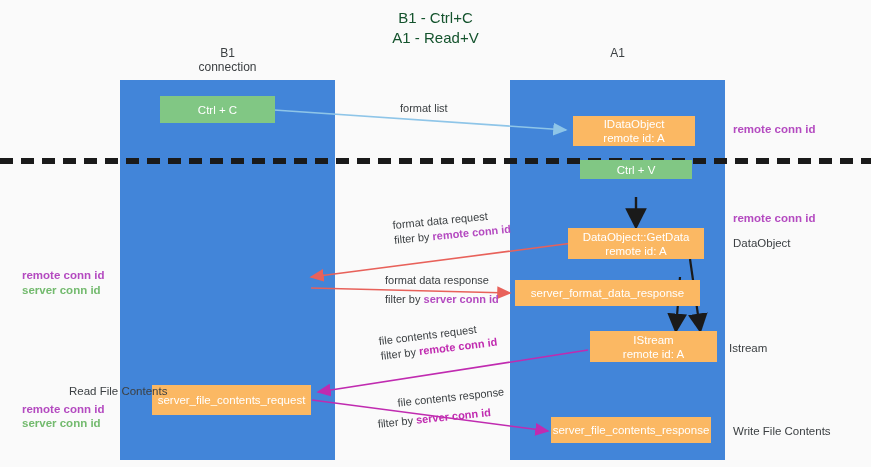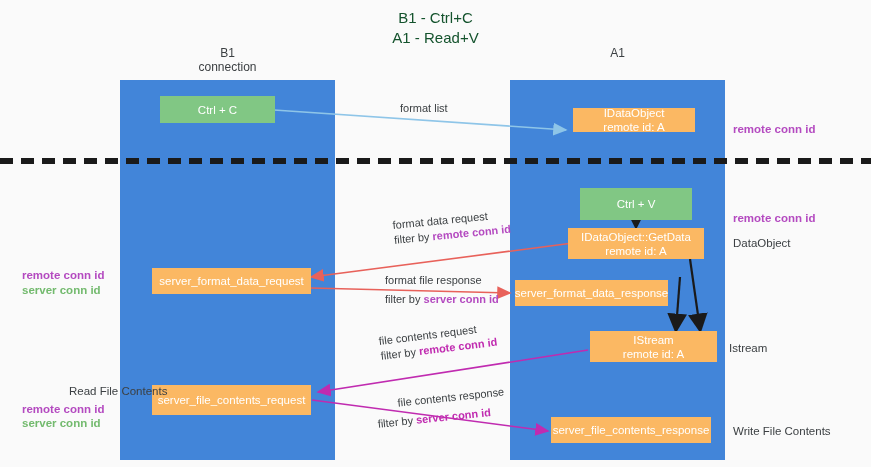--- a/index.html
+++ b/index.html
@@ -151,39 +151,36 @@
 
     <path d="M312,400 L548,431" stroke="#c02bb0" stroke-width="1.6" fill="none" marker-end="url(#ah-magenta)"></path>
   </svg>
 
   <div class="dashed"></div>
 
   <div class="node green" style="left:160px; top:96px; width:115px; height:27px;">
     <span>Ctrl + C</span>
   </div>
 
-  <div class="node orange" style="left:573px; top:108px; width:122px; height:24px;">
+  <div class="node orange" style="left:573px; top:116px; width:122px; height:30px;">
     <span>IDataObject</span>
     <span>remote id: A</span>
   </div>
 
-  <div class="node green" style="left:580px; top:188px; width:112px; height:32px;">
+  <div class="node green" style="left:580px; top:160px; width:112px; height:19px;">
     <span>Ctrl + V</span>
   </div>
 
   <div class="node orange" style="left:568px; top:228px; width:136px; height:31px;">
-    <span>IDataObject::GetData</span>
+    <span>DataObject::GetData</span>
     <span>remote id: A</span>
   </div>
 
-  <div class="node orange" style="left:152px; top:268px; width:159px; height:26px;">
-    <span>server_format_data_request</span>
-  </div>
-
-  <div class="node orange" style="left:515px; top:280px; width:153px; height:26px;">
+
+  <div class="node orange" style="left:515px; top:280px; width:185px; height:26px;">
     <span>server_format_data_response</span>
   </div>
 
   <div class="node orange" style="left:590px; top:331px; width:127px; height:31px;">
     <span>IStream</span>
     <span>remote id: A</span>
   </div>
 
   <div class="node orange" style="left:152px; top:385px; width:159px; height:30px;">
     <span>server_file_contents_request</span>
@@ -206,21 +203,21 @@
   <div class="side-label green" style="left:22px; top:416px;">server conn id</div>
 
   <div class="edge-label" style="left:400px; top:101px;">format list</div>
 
   <div class="edge-label" style="left:392px; top:218px; transform: rotate(-5.5deg); transform-origin: left top;">
     <div>format data request</div>
     <div><span>filter by </span><span class="hl-purple">remote conn id</span></div>
   </div>
 
   <div class="edge-label" style="left:385px; top:273px;">
-    <div>format file response</div>
+    <div>format data response</div>
     <div style="margin-top:4px;"><span>filter by </span><span class="hl-purple">server conn id</span></div>
   </div>
 
   <div class="edge-label" style="left:378px; top:334px; transform: rotate(-7deg); transform-origin: left top;">
     <div>file contents request</div>
     <div><span>filter by </span><span class="hl-magenta">remote conn id</span></div>
   </div>
 
   <div class="edge-label" style="left:375px; top:398px; transform: rotate(-6deg); transform-origin: left top;">
     <div style="margin-left:22px;">file contents response</div>

